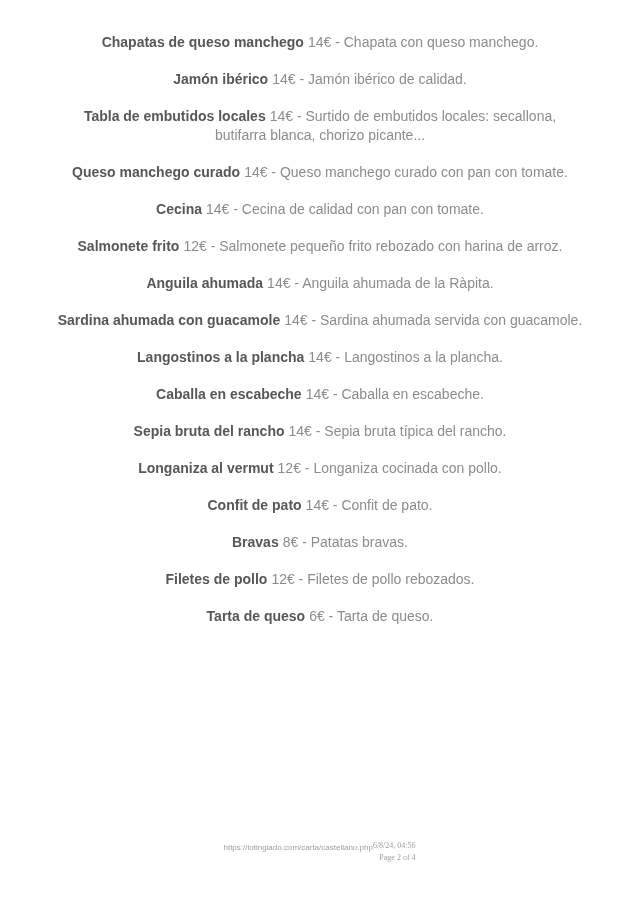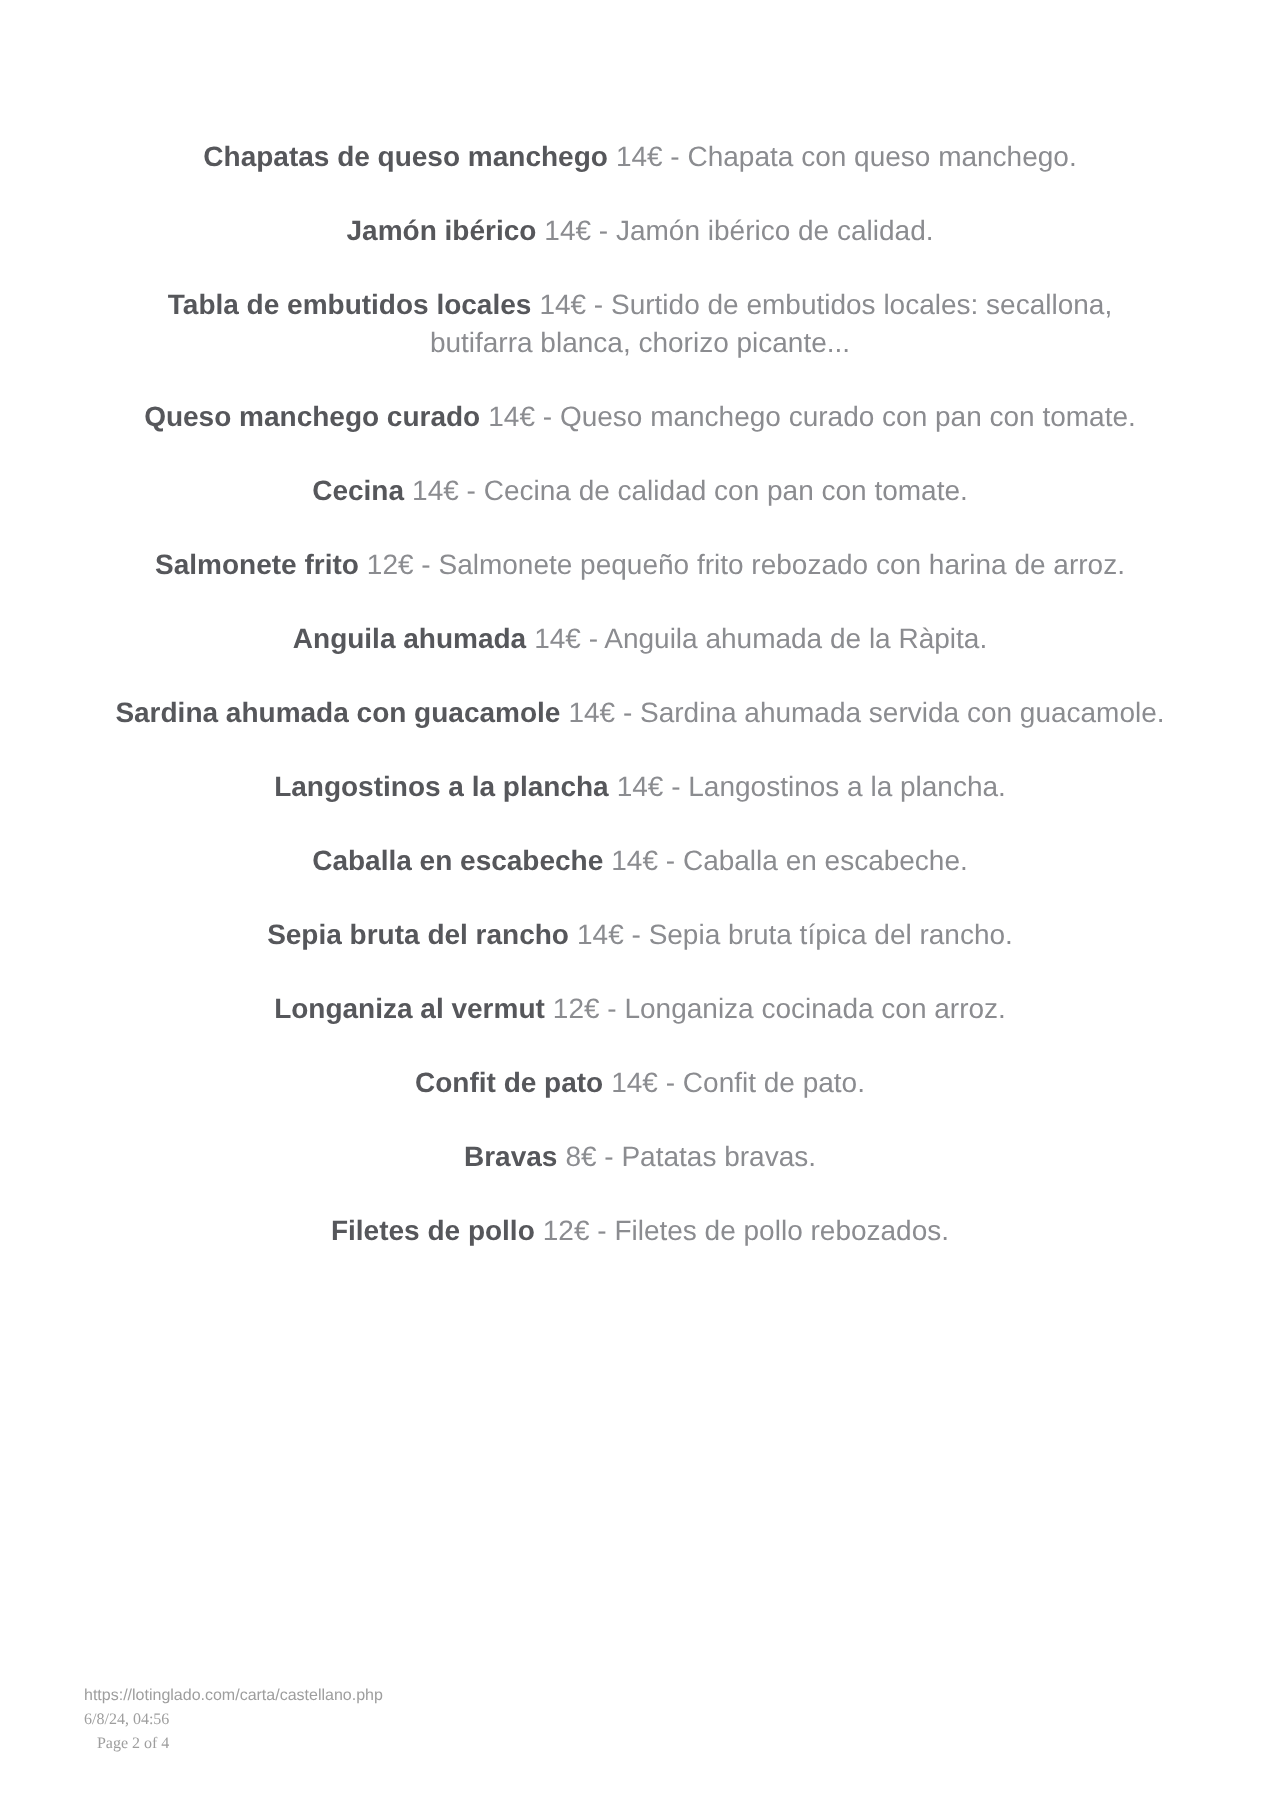--- a/index.html
+++ b/index.html
@@ -10,21 +10,21 @@
   body {
     width: 640px;
     height: 905px;
     position: relative;
     overflow: hidden;
     font-family: "Liberation Sans", sans-serif;
   }
   .content {
     width: 540px;
     margin: 0 auto;
-    padding-top: 69px;
+    padding-top: 33px;
     text-align: center;
   }
   .menu-item {
     margin: 0 0 18px 0;
     font-size: 14px;
     line-height: 19px;
     font-weight: 400;
     color: #8b8c90;
   }
   .item-name {
@@ -41,21 +41,20 @@
     position: absolute;
     top: 840px;
     left: 42px;
     right: 43px;
     display: flex;
     justify-content: center;
     align-items: flex-start;
     font-size: 8px;
     line-height: 12px;
     color: #9e9e9e;
-    flex-direction: column;
   }
   .footer-url {
     padding-top: 2px;
   }
   .footer-right {
     text-align: right;
     font-family: Liberation Serif, serif;
   }
 </style>
 </head>
@@ -79,30 +78,31 @@
   <p class="menu-item"><span class="item-name">Anguila ahumada</span><span class="item-price">14€</span><span class="item-sep"> - </span><span class="item-desc">Anguila ahumada de la Ràpita.</span></p>
 
   <p class="menu-item"><span class="item-name">Sardina ahumada con guacamole</span><span class="item-price">14€</span><span class="item-sep"> - </span><span class="item-desc">Sardina ahumada servida con guacamole.</span></p>
 
   <p class="menu-item"><span class="item-name">Langostinos a la plancha</span><span class="item-price">14€</span><span class="item-sep"> - </span><span class="item-desc">Langostinos a la plancha.</span></p>
 
   <p class="menu-item"><span class="item-name">Caballa en escabeche</span><span class="item-price">14€</span><span class="item-sep"> - </span><span class="item-desc">Caballa en escabeche.</span></p>
 
   <p class="menu-item"><span class="item-name">Sepia bruta del rancho</span><span class="item-price">14€</span><span class="item-sep"> - </span><span class="item-desc">Sepia bruta típica del rancho.</span></p>
 
-  <p class="menu-item"><span class="item-name">Longaniza al vermut</span><span class="item-price">12€</span><span class="item-sep"> - </span><span class="item-desc">Longaniza cocinada con arroz.</span></p>
+  <p class="menu-item"><span class="item-name">Longaniza al vermut</span><span class="item-price">12€</span><span class="item-sep"> - </span><span class="item-desc">Longaniza cocinada con pollo.</span></p>
 
 
   <p class="menu-item"><span class="item-name">Confit de pato</span><span class="item-price">14€</span><span class="item-sep"> - </span><span class="item-desc">Confit de pato.</span></p>
 
   <p class="menu-item"><span class="item-name">Bravas</span><span class="item-price">8€</span><span class="item-sep"> - </span><span class="item-desc">Patatas bravas.</span></p>
 
 
   <p class="menu-item"><span class="item-name">Filetes de pollo</span><span class="item-price">12€</span><span class="item-sep"> - </span><span class="item-desc">Filetes de pollo rebozados.</span></p>
 
+  <p class="menu-item"><span class="item-name">Tarta de queso</span><span class="item-price">6€</span><span class="item-sep"> - </span><span class="item-desc">Tarta de queso.</span></p>
 </main>
 
 <footer class="page-footer">
   <span class="footer-url">https://lotinglado.com/carta/castellano.php</span>
   <div class="footer-right">
     <div>6/8/24, 04:56</div>
     <div>Page 2 of 4</div>
   </div>
 </footer>
 

